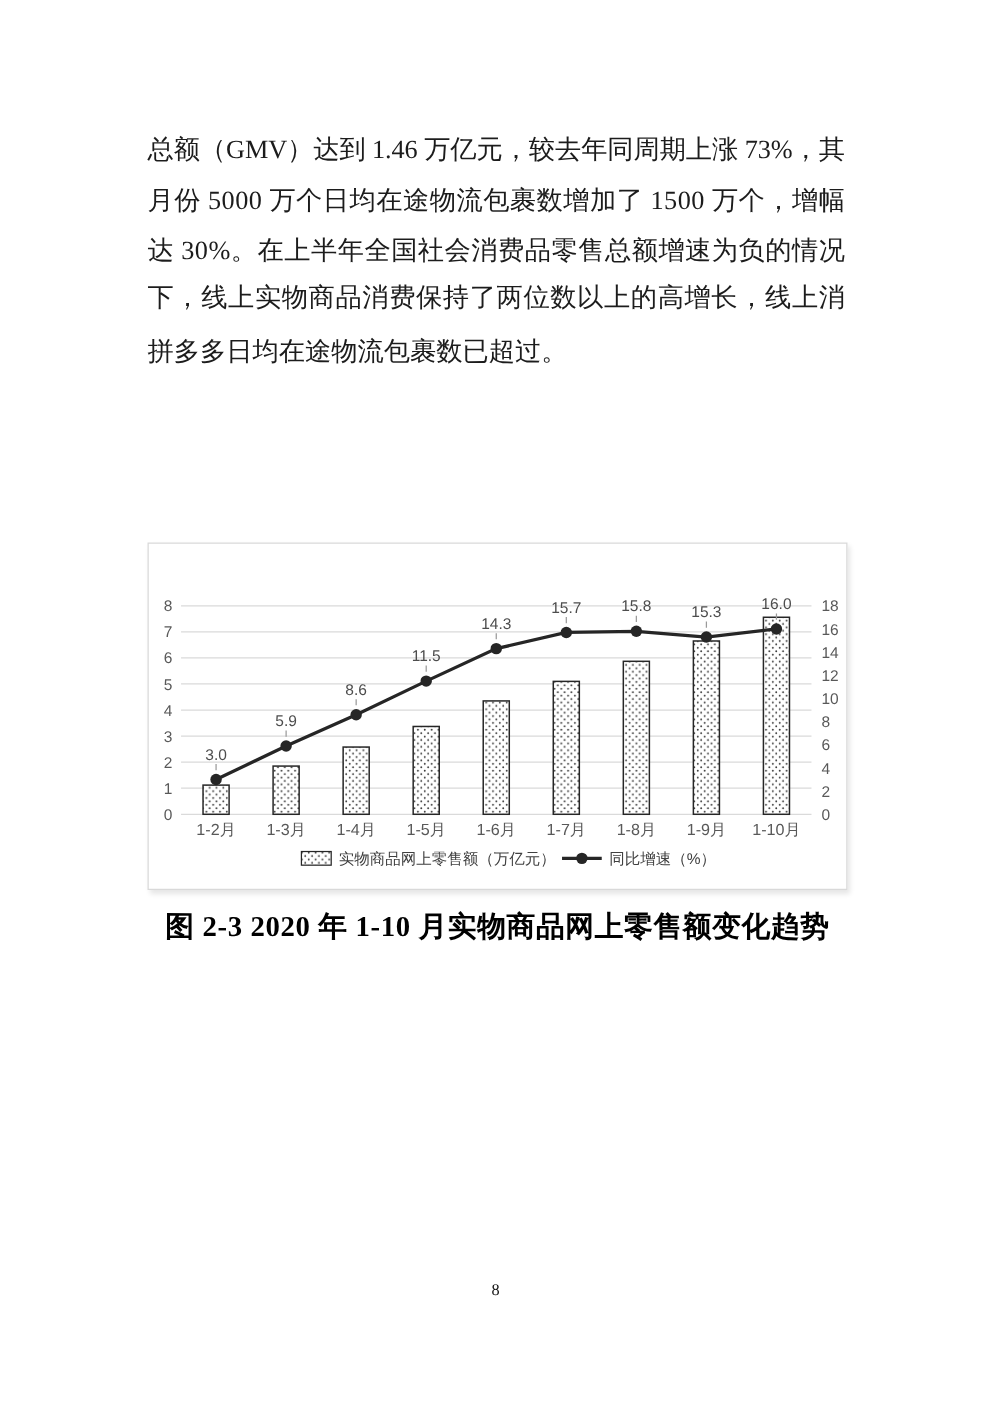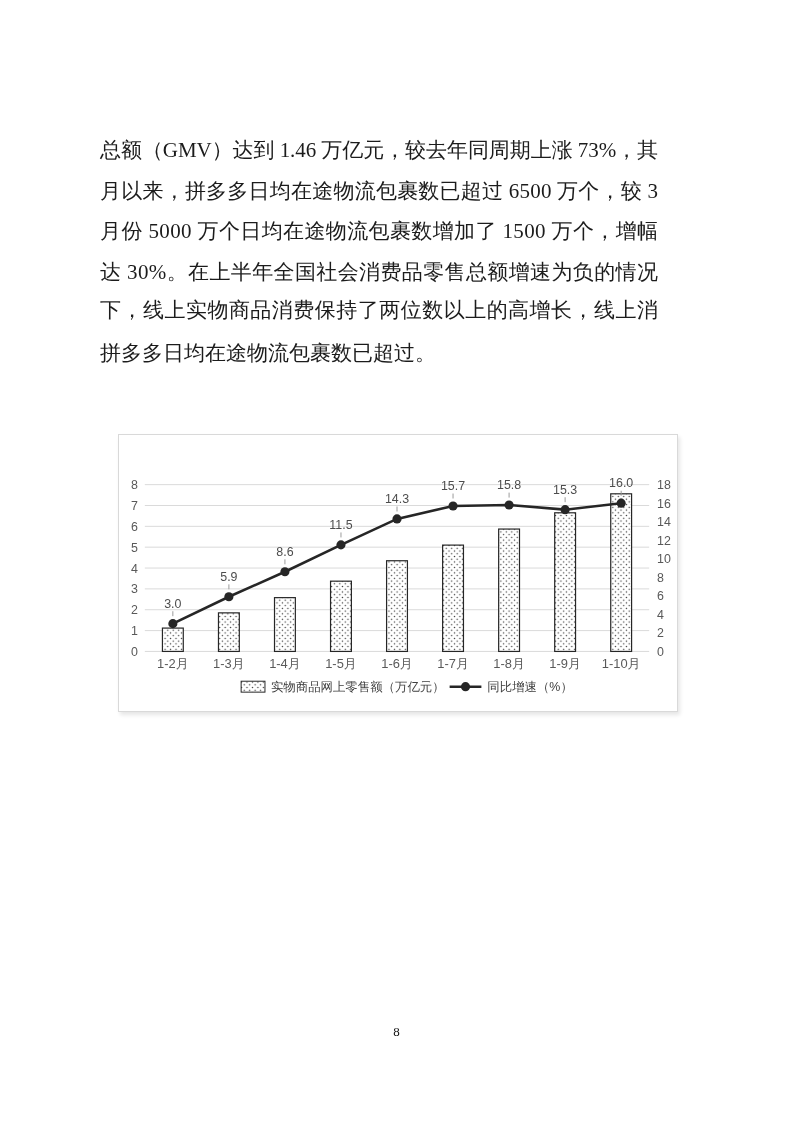--- a/index.html
+++ b/index.html
@@ -1,20 +1,20 @@
 <!DOCTYPE html>
 <html><head>
 <meta charset="utf-8">
 <style>
   html,body{margin:0;padding:0;background:#ffffff;}
   .page{
     position:relative;width:793px;height:1122px;background:#ffffff;overflow:hidden;
     font-family:"Liberation Serif","DejaVu Serif",serif;color:#1c1c1c;
   }
-  .paragraph{position:absolute;left:100px;top:99px;width:558px;margin-top:31px;}
+  .paragraph{position:absolute;left:118px;top:99px;width:558px;}
   .jline{
     display:block;width:558px;line-height:40.5px;font-size:21px;white-space:nowrap;
     overflow:visible;color:#1c1c1c;
   }
   .chart-card{
     position:absolute;left:118px;top:434px;width:560px;height:278px;background:#ffffff;
     border:1px solid #d9d9d9;box-sizing:border-box;
     box-shadow:2px 3px 4px rgba(0,0,0,0.10);
   }
   .chart-card svg{display:block;width:100%;height:100%;}
@@ -34,21 +34,20 @@
     font-size:13px;color:#111111;
   }
 </style>
 </head>
 <body>
 
 <div class="page">
 
   <div class="paragraph">
     <span class="jline" style="letter-spacing: -0.0625px; margin-right: 0.0625px;">总额（GMV）达到 1.46 万亿元，较去年同周期上涨 73%，其</span>
-    <span class="jline" style="letter-spacing: 0.225px; margin-right: -0.225px;">月以来，拼多多日均在途物流包裹数已超过 6500 万个，较 3</span>
     <span class="jline" style="letter-spacing: 0.375px; margin-right: -0.375px;">月份 5000 万个日均在途物流包裹数增加了 1500 万个，增幅</span>
     <span class="jline" style="letter-spacing: 0.37963px; margin-right: -0.37963px;">达 30%。在上半年全国社会消费品零售总额增速为负的情况</span>
     <span class="jline" style="letter-spacing: 0.48px; margin-right: -0.48px; font-family: Liberation Mono, monospace;">下，线上实物商品消费保持了两位数以上的高增长，线上消</span>
     <span class="jline">拼多多日均在途物流包裹数已超过。</span>
   </div>
 
   <div class="chart-card">
     <svg viewBox="0 0 560 278" xmlns="http://www.w3.org/2000/svg" aria-hidden="true">
         <defs>
           <pattern id="dotpat" width="5.5" height="5.5" patternUnits="userSpaceOnUse">
@@ -134,15 +133,16 @@
         <g>
           <rect x="122" y="248" width="24" height="11" fill="url(#dotpat)" stroke="#262626" stroke-width="1"></rect>
           <text x="152" y="258" class="legend">实物商品网上零售额（万亿元）</text>
           <line x1="332" y1="253.5" x2="364" y2="253.5" stroke="#262626" stroke-width="2.6"></line>
           <circle cx="348" cy="253.5" r="4.6" fill="#262626"></circle>
           <text x="370" y="258" class="legend">同比增速（%）</text>
         </g>
       </svg>
   </div>
 
+  <div class="caption">图 2-3 2020 年 1-10 月实物商品网上零售额变化趋势</div>
   <div class="page-number">8</div>
 
 </div>
 
 </body></html>

